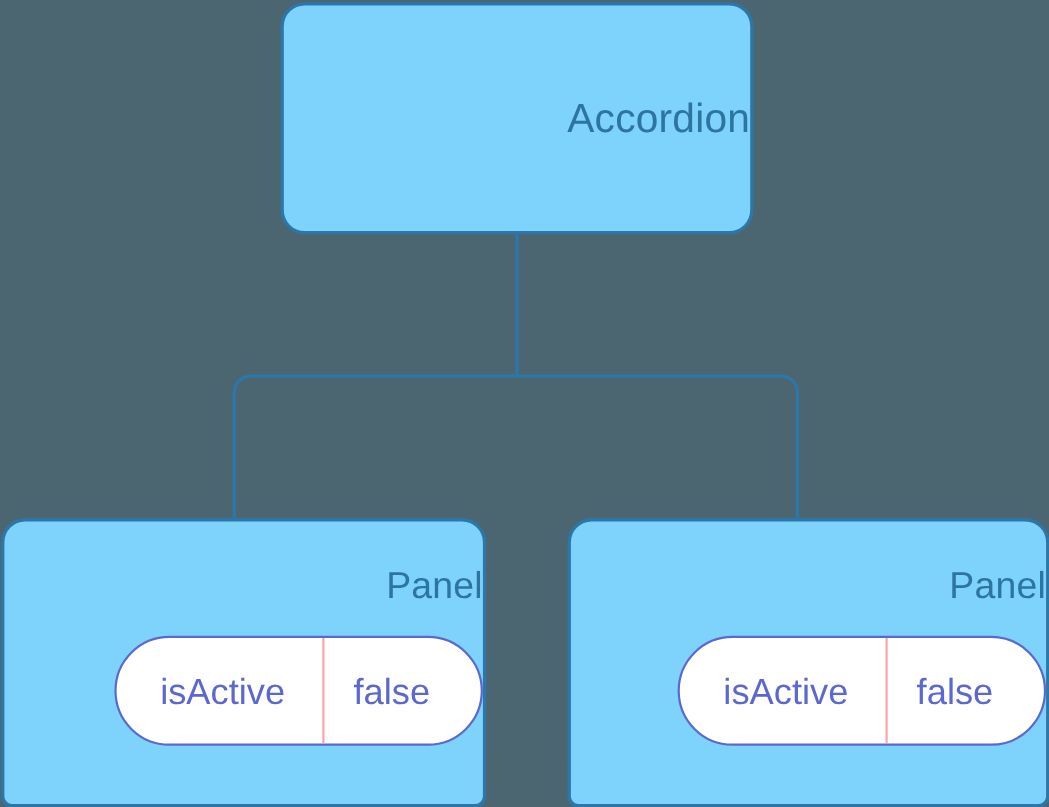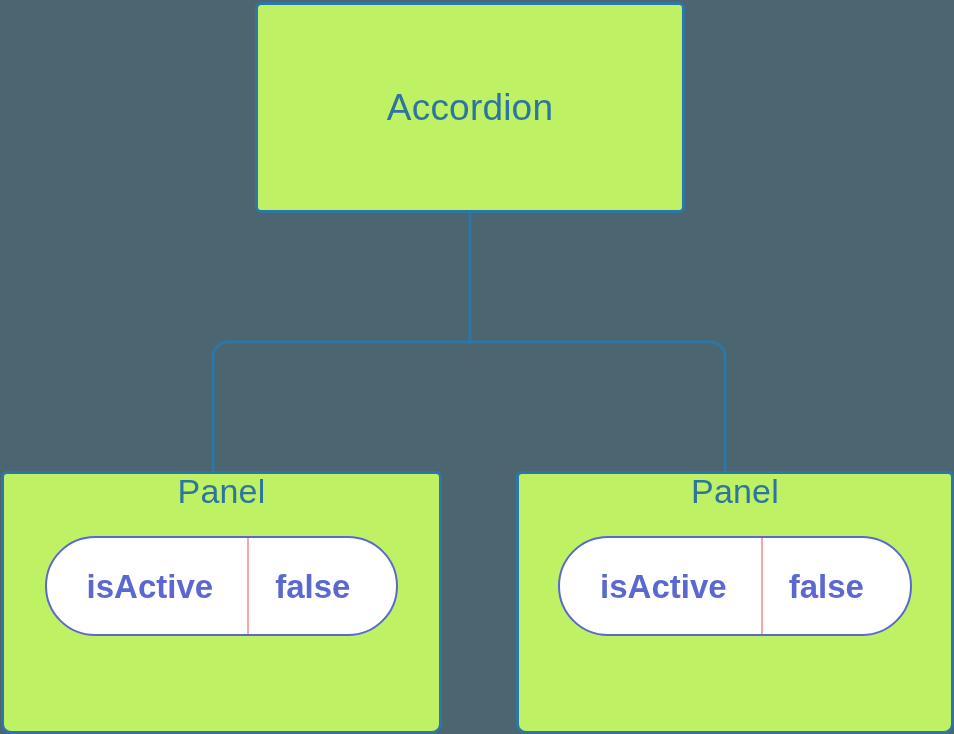--- a/index.html
+++ b/index.html
@@ -28,26 +28,26 @@
     width: 954px;
     height: 734px;
     z-index: 1;
   }
 
   
   .node {
     position: absolute;
     z-index: 2;
     box-sizing: border-box;
-    background: #bef264;
+    background: #7dd3fc;
     border: 3px solid #2e76a8;
-    border-radius: 6px;
+    border-radius: 22px;
     display: flex;
     flex-direction: column;
-    align-items: center;
+    align-items: flex-end;
   }
 
   .node-title {
     color: #2e74a0;
     font-size: 34px;
     font-weight: 400;
     letter-spacing: 0.2px;
     line-height: 1;
     white-space: nowrap;
   }
@@ -61,20 +61,21 @@
     justify-content: center;
   }
   #node-accordion .node-title {
     font-size: 37px;
   }
 
   
   .panel-node {
     top: 471px;
     height: 263px;
+    padding-top: 42px;
     border-bottom-left-radius: 10px;
     border-bottom-right-radius: 10px;
   }
   #node-panel-0 {
     left: 1px;
     width: 441px;
   }
   #node-panel-1 {
     left: 516px;
     width: 438px;
@@ -95,21 +96,20 @@
   .pill-key,
   .pill-value {
     display: flex;
     align-items: center;
     justify-content: center;
     color: #5b68d0;
     font-size: 33px;
     line-height: 1;
     white-space: nowrap;
     box-sizing: border-box;
-    font-weight: bold;
   }
   .pill-key {
     padding: 0 34px 0 40px;
   }
   .pill-value {
     padding: 0 46px 0 26px;
     border-left: 2px solid #fca5a5;
   }
 </style>
 </head>

